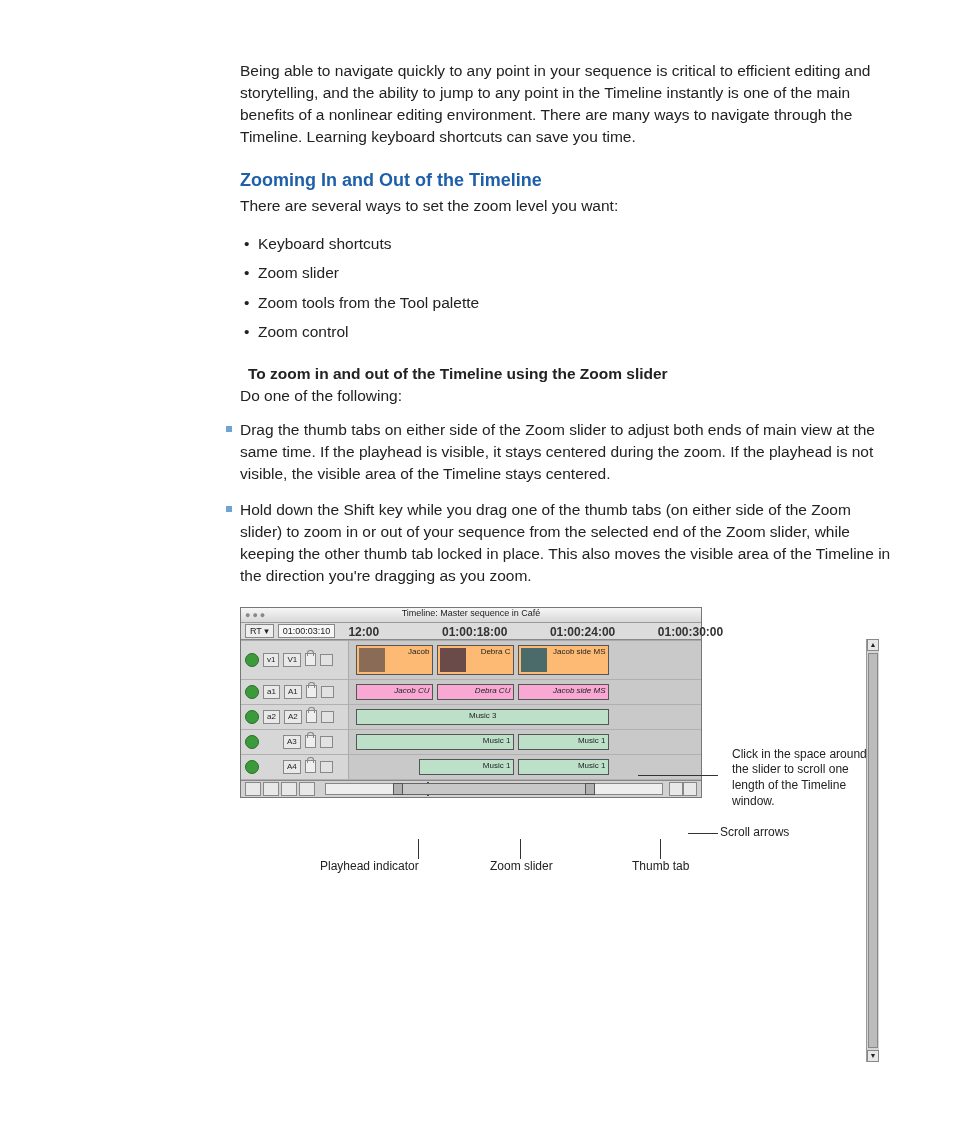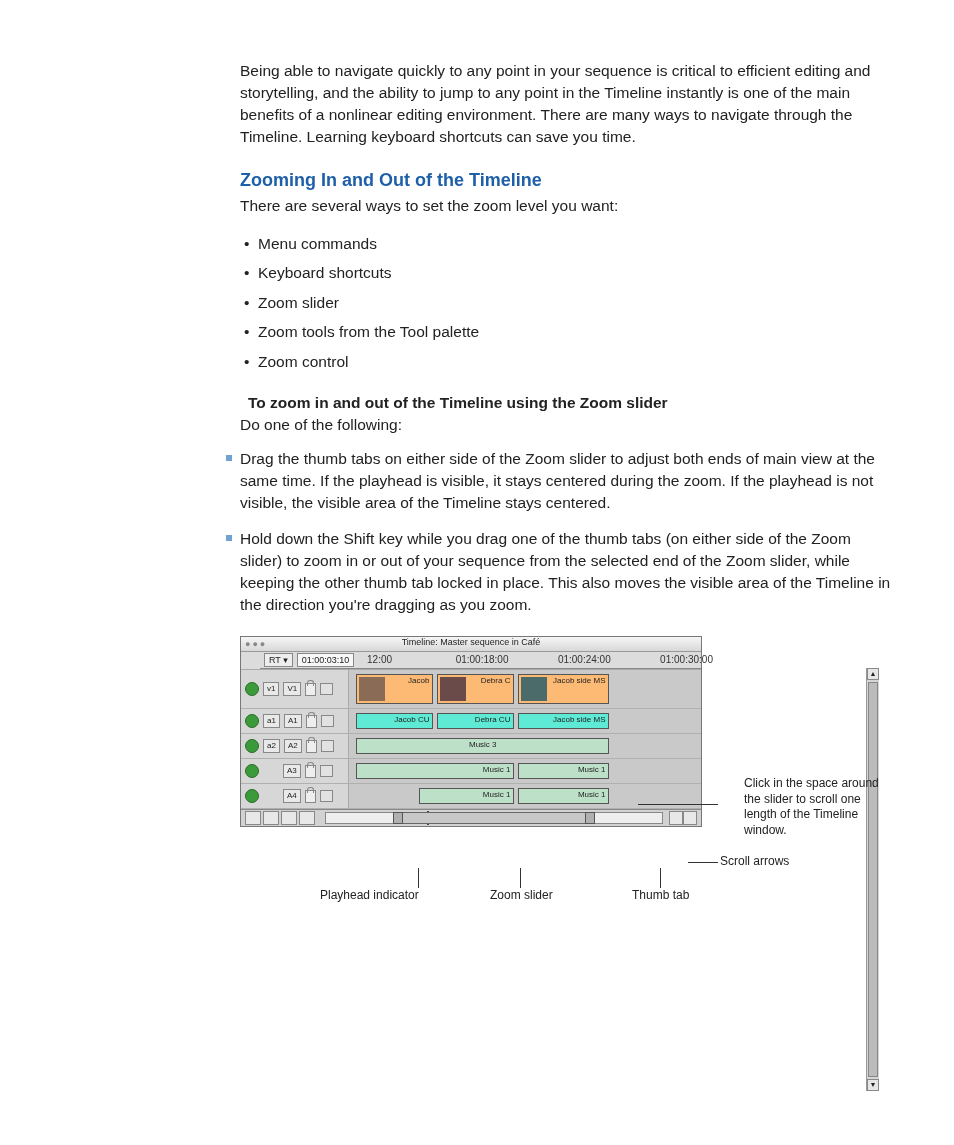--- a/index.html
+++ b/index.html
@@ -96,50 +96,50 @@
   }
   .tl-titlebar .dots3 {
     position:absolute; left:4px; top:2px; font-size:9px; letter-spacing:2px; color:#888;
   }
   .tl-tabrow { background:#bfbfbf; height:18px; padding:2px 0 0 4px; border-bottom:1px solid #888; position:relative; }
   .tl-tab {
     display:inline-block; background:#e9e9e9; border:1px solid #888; border-bottom:none;
     border-radius: 4px 4px 0 0; padding:1px 8px; font-size:9px;
   }
   .tl-ruler {
-    display:flex; align-items:center; height:16px; background:#dcdcdc; border-bottom:1px solid #888;margin-left:19px;
+    display:flex; align-items:center; height:16px; background:#dcdcdc; border-bottom:1px solid #888;
   }
   .rt-btn {
     border:1px solid #888; background:#eee; padding:0 4px; margin:0 4px; height:12px; line-height:12px;
     display:inline-flex; align-items:center; gap:3px;
   }
   .tc-box {
     border:1px solid #888; background:#f7f7f7; padding:0 4px; margin-right:6px; height:12px; line-height:12px;
   }
   .ruler-ticks { flex:1; position:relative; height:16px; }
-  .ruler-ticks span { position:absolute; top:2px; font-size:10px; color:#333; }
+  .ruler-ticks span { position:absolute; top:2px; font-size:12px; color:#333;font-weight:bold; }
   .tracks { background:#d8d8d8; border-top:1px solid #aaa; }
   .track-row { display:flex; align-items:stretch; border-bottom:1px solid #b0b0b0; height:24px; }
   .track-row.double { height:38px; }
   .track-head {
     width:108px; min-width:108px; display:flex; align-items:center; gap:4px;
     padding-left:4px; box-sizing:border-box; background:#d7d7d7; border-right:1px solid #aaa;
   }
   .vis { width:12px;height:12px;border-radius:50%;background:#3b9b3b;border:1px solid #2a6e2a; }
   .lbl { border:1px solid #888; background:#e9e9e9; padding:0 3px; height:12px; line-height:12px; font-size:8px; }
   .lock { width:9px;height:11px;border:1px solid #888;background:#eee; position:relative; }
   .lock::before{content:"";position:absolute;top:-4px;left:1px;width:5px;height:5px;border:1px solid #888;border-bottom:none;border-radius:3px 3px 0 0;}
   .mini { width:11px;height:10px;background:#e2e2e2;border:1px solid #888; }
   .track-body { flex:1; position:relative; background:#c9c9c9; }
   .clip {
     position:absolute; top:4px; bottom:4px; border:1px solid #555; text-align:right;
     font-size:8px; padding:1px 3px; box-sizing:border-box; overflow:hidden; white-space:nowrap;
   }
   .clip.video { background:#fdba74; }
-  .clip.audio { background:#5eead4; }
+  .clip.audio { background:#f9a8d4;font-style:italic; }
   .clip.mus  { background:#bde0c8; }
   .thumb { position:absolute; left:2px; top:2px; bottom:2px; width:26px; background:#8a6b56; }
   .t2{background:#6b4a4a;} .t3{background:#4b6b6b;}
   .tl-bottom {
     height:16px; background:#d2d2d2; display:flex; align-items:center; border-top:1px solid #888;
     position:relative;
   }
   .tl-bottom .btns { display:flex; gap:2px; padding:0 4px; }
   .tl-bottom .btn { width:14px;height:12px;background:#e8e8e8;border:1px solid #888; }
   .zoombar {
@@ -167,21 +167,20 @@
 <body>
 
 <div class="page">
 
   <p class="intro">Being able to navigate quickly to any point in your sequence is critical to efficient editing and storytelling, and the ability to jump to any point in the Timeline instantly is one of the main benefits of a nonlinear editing environment. There are many ways to navigate through the Timeline. Learning keyboard shortcuts can save you time.</p>
 
   <h2 class="sub">Zooming In and Out of the Timeline</h2>
   <p>There are several ways to set the zoom level you want:</p>
 
   <ul class="dots">
-    <li>Menu commands</li>
     <li>Keyboard shortcuts</li>
     <li>Zoom slider</li>
     <li>Zoom tools from the Tool palette</li>
     <li>Zoom control</li>
   </ul>
 
   <p class="step-head">To zoom in and out of the Timeline using the Zoom slider</p>
   <p>Do one of the following:</p>
 
   <ul class="sq">
@@ -308,21 +307,21 @@
       </div>
 
       <div class="rscroll">
         <div class="ar up">▲</div>
         <div class="th"></div>
         <div class="ar dn">▼</div>
       </div>
     </div>
 
     <div class="lead" style="top:168px; left:398px; width:80px;"></div>
-    <div class="call" style="top:140px; left:504px;">Click in the space around the slider to scroll one length of the Timeline window.</div>
+    <div class="call" style="top:140px; left:492px;">Click in the space around the slider to scroll one length of the Timeline window.</div>
 
     <div class="lead" style="top:226px; left:448px; width:30px;"></div>
     <div class="call" style="top:218px; left:480px;">Scroll arrows</div>
 
     <div class="leadv" style="left:178px; top:232px; height:20px;"></div>
     <div class="blab" style="left:80px;  top:252px;">Playhead indicator</div>
 
     <div class="leadv" style="left:280px; top:232px; height:20px;"></div>
     <div class="blab" style="left:250px; top:252px;">Zoom slider</div>
 

